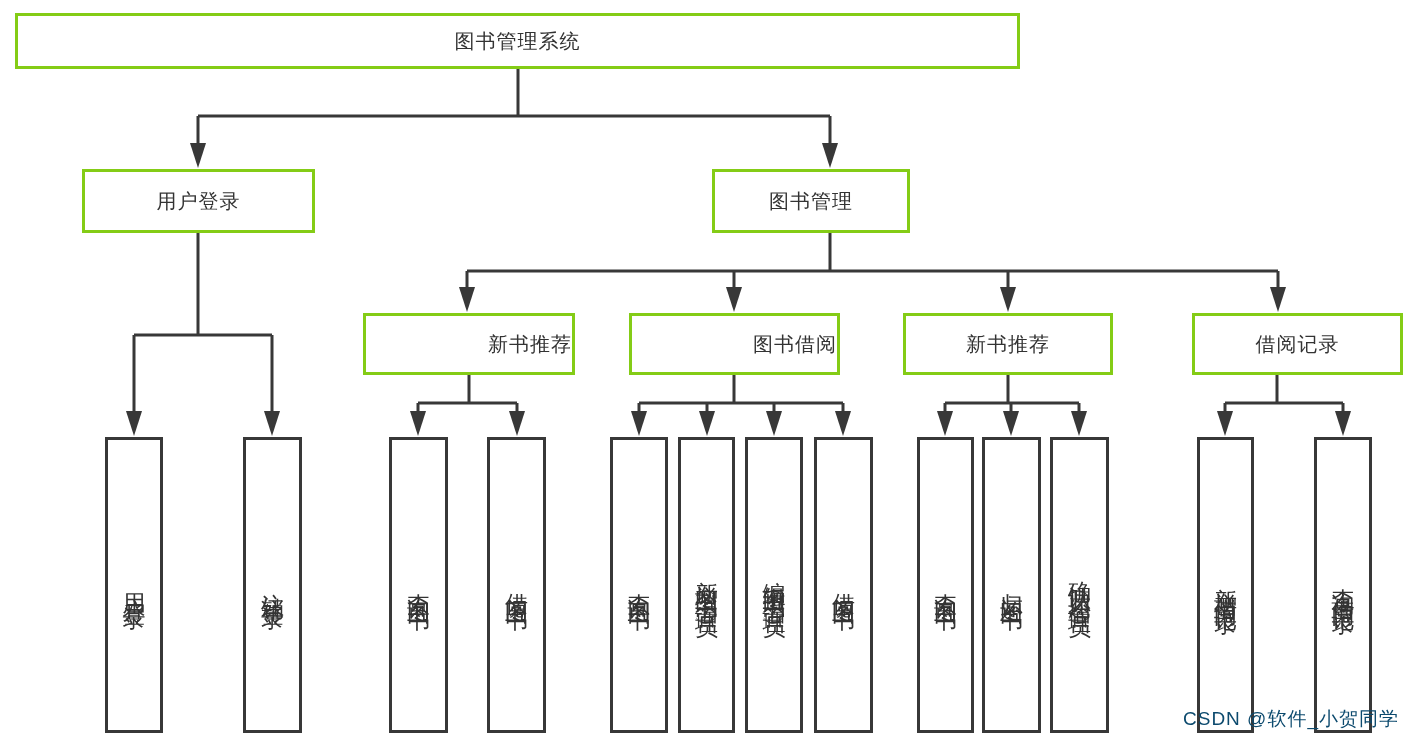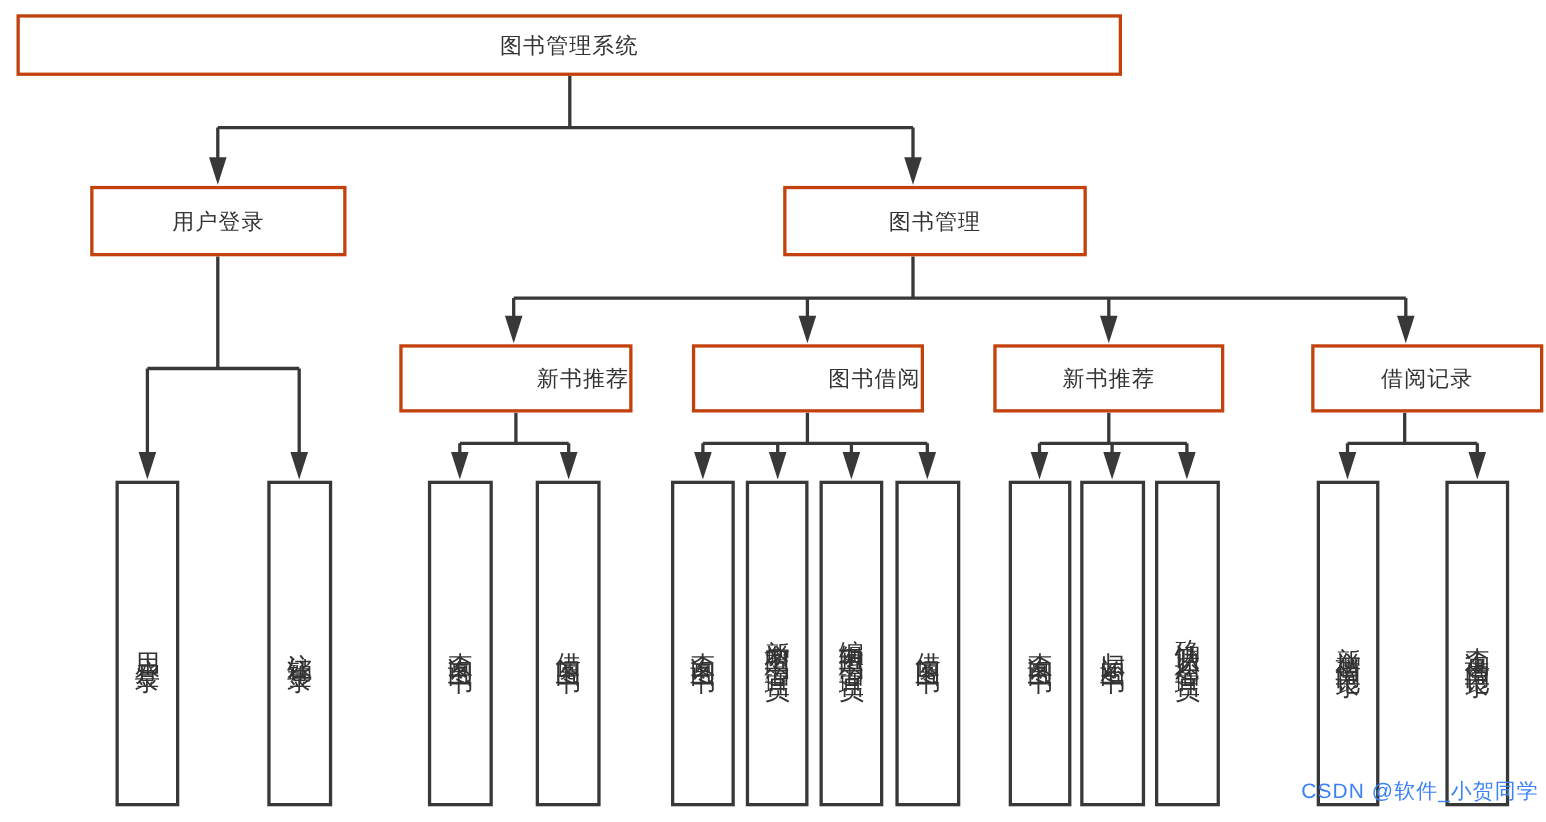--- a/index.html
+++ b/index.html
@@ -3,35 +3,35 @@
 <meta charset="utf-8">
 <style>
   html,body { margin:0; padding:0; background:#ffffff; }
   .stage {
     position:relative; width:1405px; height:747px; background:#ffffff;
     font-family:"Liberation Sans", sans-serif; color:#333333; overflow:hidden;
   }
   .wires { position:absolute; left:0; top:0; width:1405px; height:747px; }
   .hbox {
     position:absolute; box-sizing:border-box; background:#ffffff;
-    border:3px solid #c2410c; display:flex; align-items:center; justify-content:center;
+    border:3px solid #84cc16; display:flex; align-items:center; justify-content:center;
     font-size:20px; letter-spacing:1px; white-space:nowrap; z-index:2;
   }
   .vbox {
     position:absolute; box-sizing:border-box; background:#ffffff;
     border:3px solid #383838; display:flex; align-items:center; justify-content:center;
     top:437px; height:296px; z-index:2;
   }
   .vbox > span {
     writing-mode:vertical-rl; text-orientation:mixed;
     font-size:23px; letter-spacing:5px; line-height:1; color:#333333;
   }
   .watermark {
     position:absolute; left:1183px; top:706px; z-index:6;
-    font-size:19px; color:#3b82f6; letter-spacing:1px; white-space:nowrap;
+    font-size:19px; color:#0c4a6e; letter-spacing:1px; white-space:nowrap;
   }
 </style>
 </head>
 <body>
 
 <div class="stage">
 
   <svg class="wires" viewBox="0 0 1405 747" xmlns="http://www.w3.org/2000/svg">
     <g stroke="#383838" stroke-width="3" fill="none">
 
@@ -72,21 +72,21 @@
     </g>
   </svg>
 
   <div class="hbox" style="left:15px; top:13px; width:1005px; height:56px;">
     <span>图书管理系统</span>
   </div>
 
   <div class="hbox" style="left:82px; top:169px; width:233px; height:64px;">
     <span>用户登录</span>
   </div>
-  <div class="hbox" style="left:712px; top:169px; width:276px; height:64px;">
+  <div class="hbox" style="left:712px; top:169px; width:198px; height:64px;">
     <span>图书管理</span>
   </div>
 
   <div class="hbox" style="left:363px; top:313px; width:212px; height:62px;justify-content:flex-end;">
     <span>新书推荐</span>
   </div>
   <div class="hbox" style="left:629px; top:313px; width:211px; height:62px;justify-content:flex-end;">
     <span>图书借阅</span>
   </div>
   <div class="hbox" style="left:903px; top:313px; width:210px; height:62px;">

